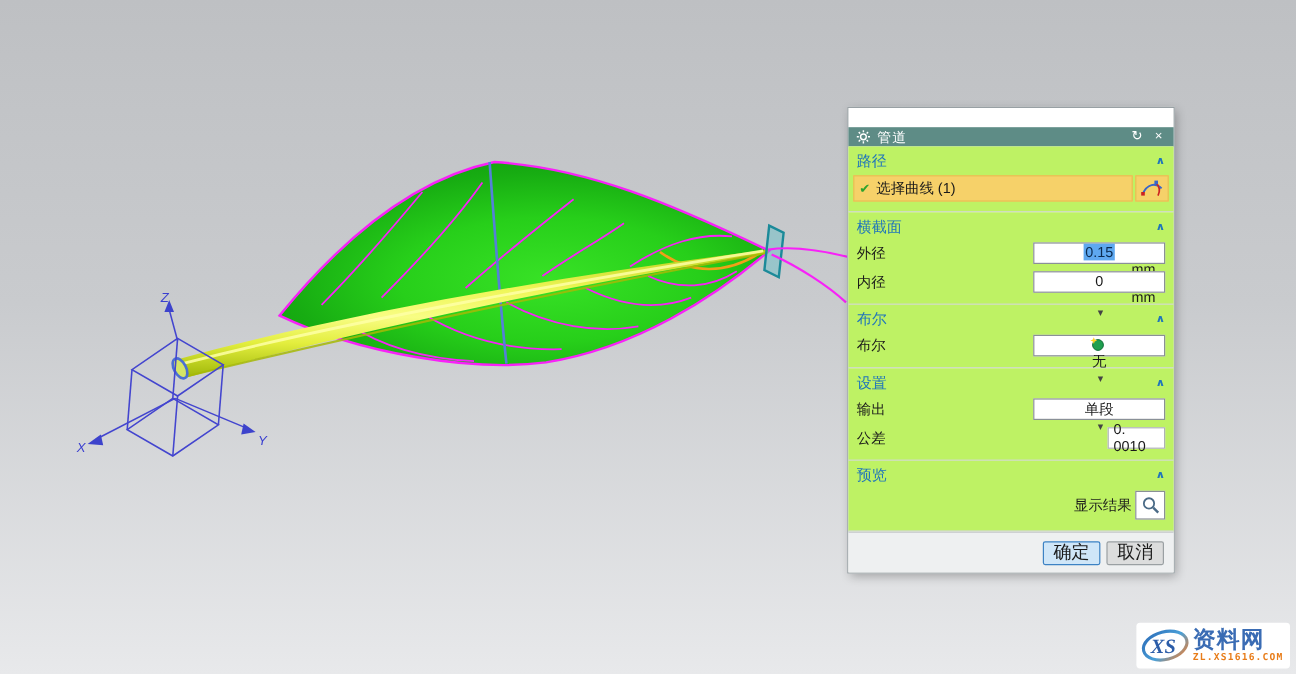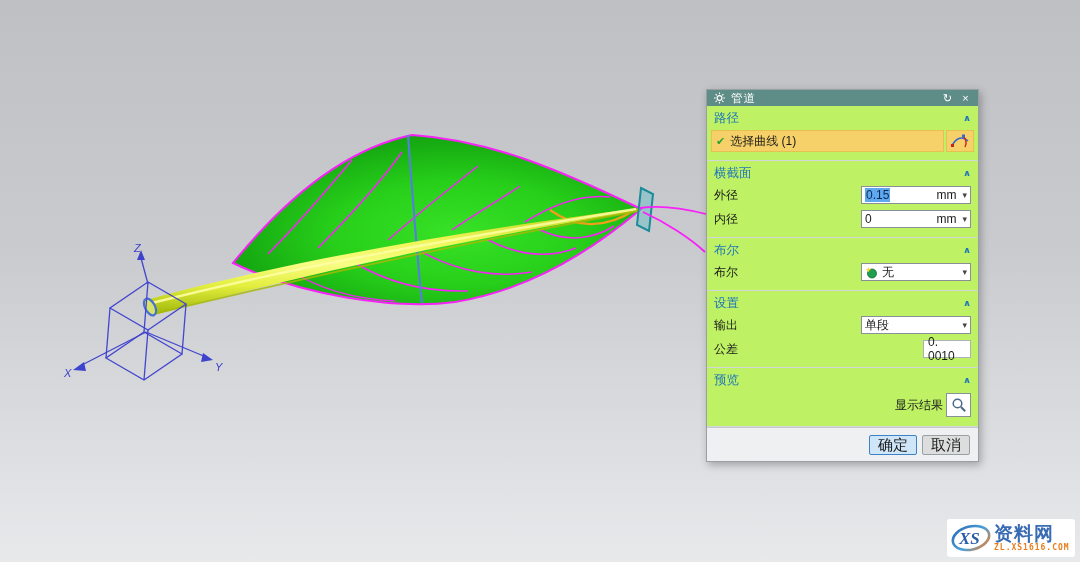--- a/index.html
+++ b/index.html
@@ -12,21 +12,21 @@
 
   
   .dialog {
     position:absolute; left:706px; top:89px; width:271px;
     background:#fff; border:1px solid #98a0a4;
     box-shadow:2px 3px 8px rgba(0,0,0,.28);
     font-size:12px; color:#1a1a1a;
   }
   .titlebar {
     height:16px; background:#5e8c86; display:flex; align-items:center;
-    padding:0 6px; color:#fff; gap:5px;
+    padding:0 6px; color:#fff; gap:5px;margin-top:16px;
   }
   .titlebar .t { font-size:11.5px; flex:1; letter-spacing:1px; }
   .tb-icon { width:13px; text-align:center; font-size:11px; line-height:16px; cursor:default; }
   .group { border-bottom:1px solid #d4d7d9; padding:2px 0 6px; background:#bef264; }
   .group-h { display:flex; align-items:center; height:20px; padding:0 7px; color:#2176ba; font-size:12.5px; }
   .chev { margin-left:auto; color:#2176ba; font-size:10px; font-weight:bold; transform:scaleY(.85); }
   .row { display:flex; align-items:center; padding:3px 7px; }
   .row .lbl { flex:1; color:#1a1a1a; }
 
   .sel-row { margin:2px 4px; height:22px; display:flex; }
@@ -35,21 +35,21 @@
     display:flex; align-items:center; gap:5px; padding:0 4px; font-size:12px;
   }
   .check { color:#2da32d; font-size:11px; font-weight:bold; }
   .sel-icon-box {
     width:26px; background:#f6d169; border:1px solid #e7c052; margin-left:2px;
     display:flex; align-items:center; justify-content:center;
   }
 
   .field {
     width:110px; height:18px; border:1px solid #8a9097; background:#fff;
-    display:flex; align-items:center; padding:0 3px; box-sizing:border-box; font-size:12px;
+    display:flex; align-items:center; padding:0 3px; box-sizing:border-box; font-size:12px;flex-direction:column;
   }
   .field .sel { background:#5ea8f0; color:#0b2b50; padding:0 1px; }
   .field .unit { margin-left:auto; padding-right:4px; }
   .caret { color:#444; font-size:9px; }
   .field .caret { margin-left:2px; }
   .field.dd .val { flex:1; }
   .tol-field {
     width:48px; height:18px; border:1px solid #aeb2b6; background:#fff;
     display:flex; align-items:center; justify-content:flex-end; padding:0 4px; box-sizing:border-box;
   }

